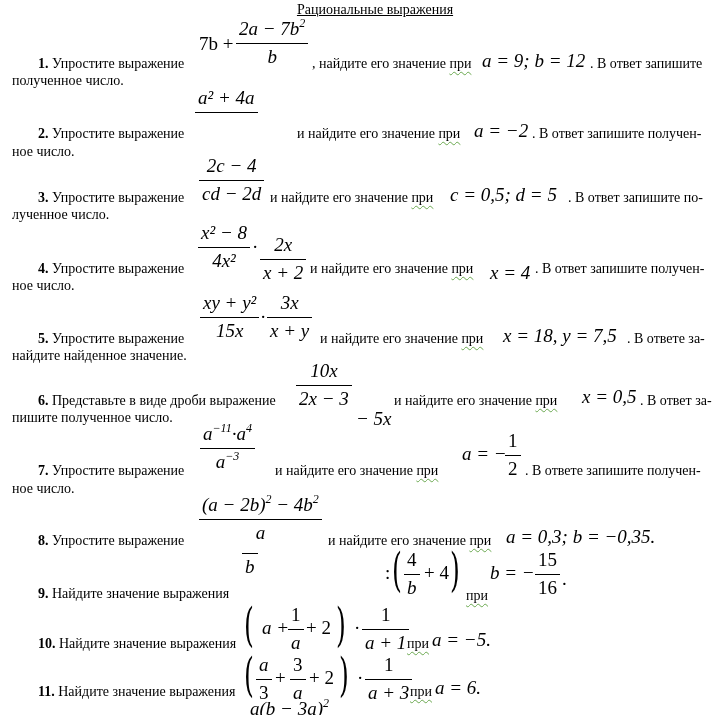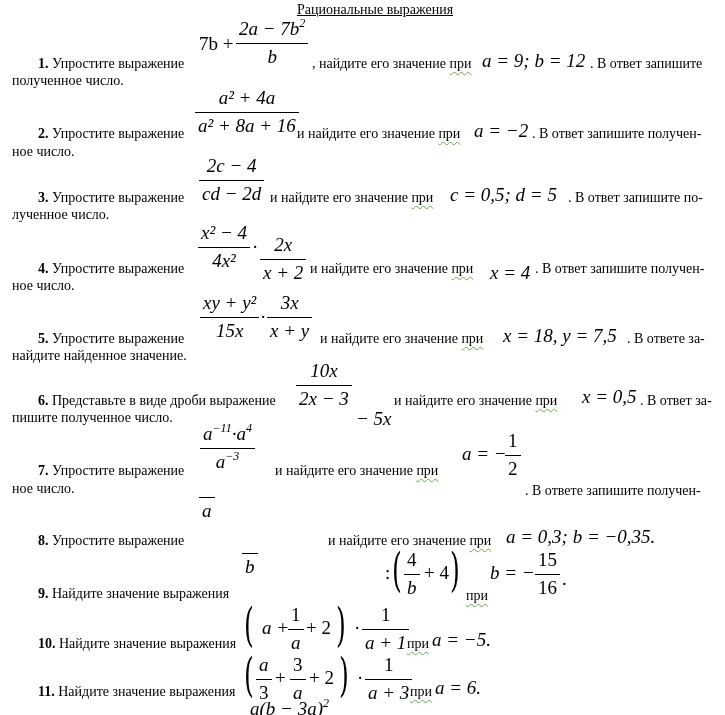--- a/index.html
+++ b/index.html
@@ -49,21 +49,20 @@
   </div>
   <div class="expr mi" style="left:482px; top:50px;">a = 9; b = 12</div>
   <div class="line" style="left:590px; top:56px;">. В ответ запишите</div>
   <div class="line" style="left:12px; top:73px;">полученное число.</div>
 </div>
 
 <div>
   <div class="frac" style="left:195px; top:87px;">
     <span class="n mi">a² + 4a</span>
     <span class="bar"></span>
-    <span class="d mi">a² + 8a + 16</span>
   </div>
   <div class="line" style="left:38px; top:126px;">
     <span class="num">2.</span>
     <span>Упростите выражение</span>
   </div>
   <div class="line" style="left:297px; top:126px;">
     <span>и найдите его значение</span>
     <span class="pri">при</span>
   </div>
   <div class="expr mi" style="left:474px; top:120px;">a = −2</div>
@@ -85,21 +84,21 @@
     <span>и найдите его значение</span>
     <span class="pri">при</span>
   </div>
   <div class="expr mi" style="left:450px; top:184px;">c = 0,5;  d = 5</div>
   <div class="line" style="left:568px; top:190px;">. В ответ запишите по-</div>
   <div class="line" style="left:12px; top:207px;">лученное число.</div>
 </div>
 
 <div>
   <div class="frac" style="left:198px; top:222px;">
-    <span class="n mi">x² − 4</span>
+    <span class="n mi">x² − 8</span>
     <span class="bar"></span>
     <span class="d mi">4x²</span>
   </div>
   <div class="dot" style="left:252px; top:236px;">·</div>
   <div class="frac" style="left:260px; top:222px;margin-top:12px;">
     <span class="n mi">2x</span>
     <span class="bar"></span>
     <span class="d mi">x + 2</span>
   </div>
   <div class="line" style="left:38px; top:261px;">
@@ -173,26 +172,27 @@
   <div class="line" style="left:275px; top:463px;">
     <span>и найдите его значение</span>
     <span class="pri">при</span>
   </div>
   <div class="expr mi" style="left:462px; top:443px;">a = −</div>
   <div class="frac" style="left:505px; top:430px;">
     <span class="n">1</span>
     <span class="bar"></span>
     <span class="d">2</span>
   </div>
-  <div class="line" style="left:525px; top:483px;">. В ответе запишите получен-</div>
+  <div class="line" style="left:525px; top:463px;">. В ответе запишите получен-</div>
   <div class="line" style="left:12px; top:481px;">ное число.</div>
 </div>
 
 <div>
   <div class="frac" style="left:199px; top:494px;">
+    <span class="n mi">(a − 2b)<sup>2</sup> − 4b<sup>2</sup></span>
     <span class="bar"></span>
     <span class="d mi">a</span>
   </div>
   <div class="line" style="left:38px; top:533px;">
     <span class="num">8.</span>
     <span>Упростите выражение</span>
   </div>
   <div class="line" style="left:328px; top:533px;">
     <span>и найдите его значение</span>
     <span class="pri">при</span>

